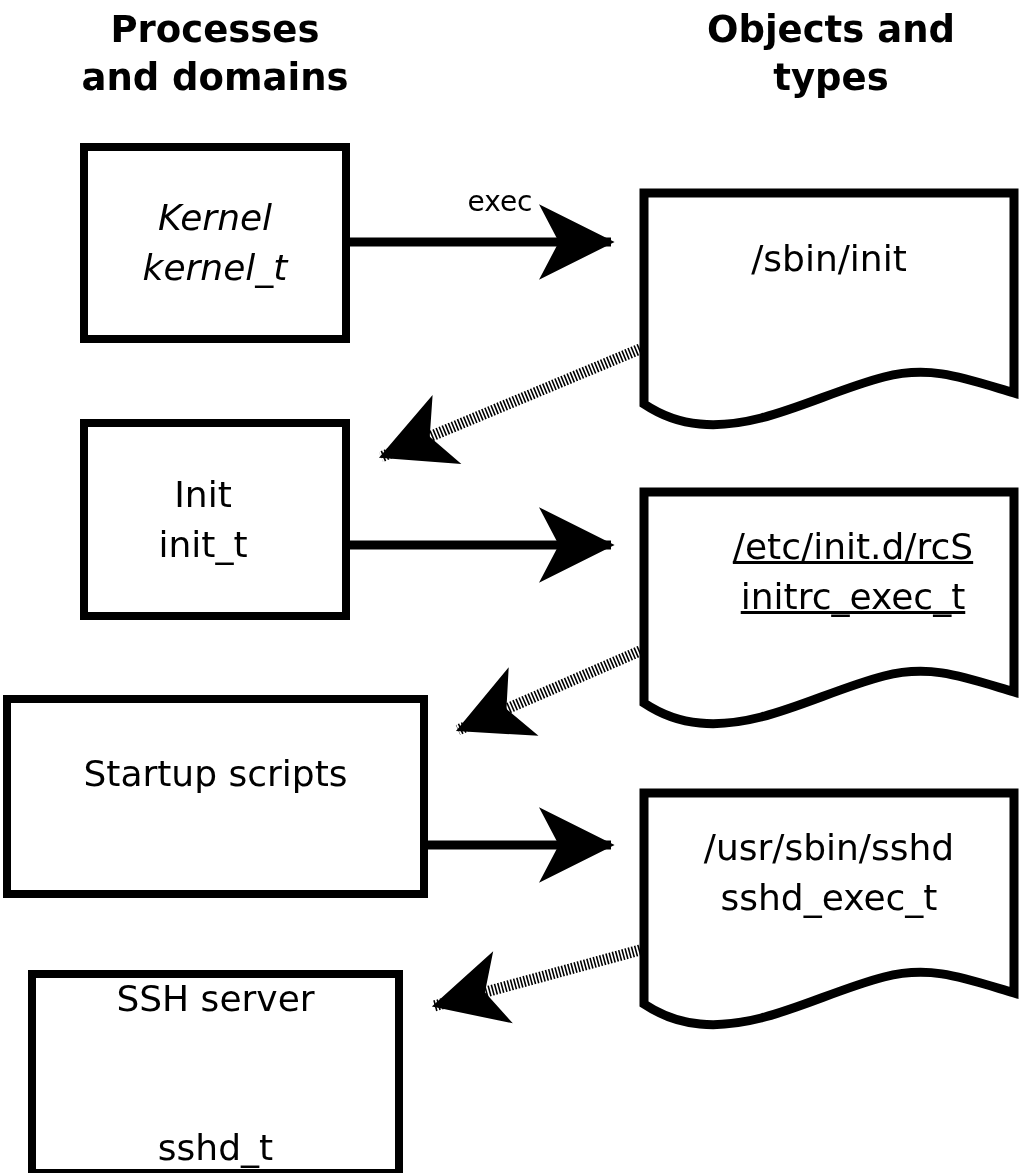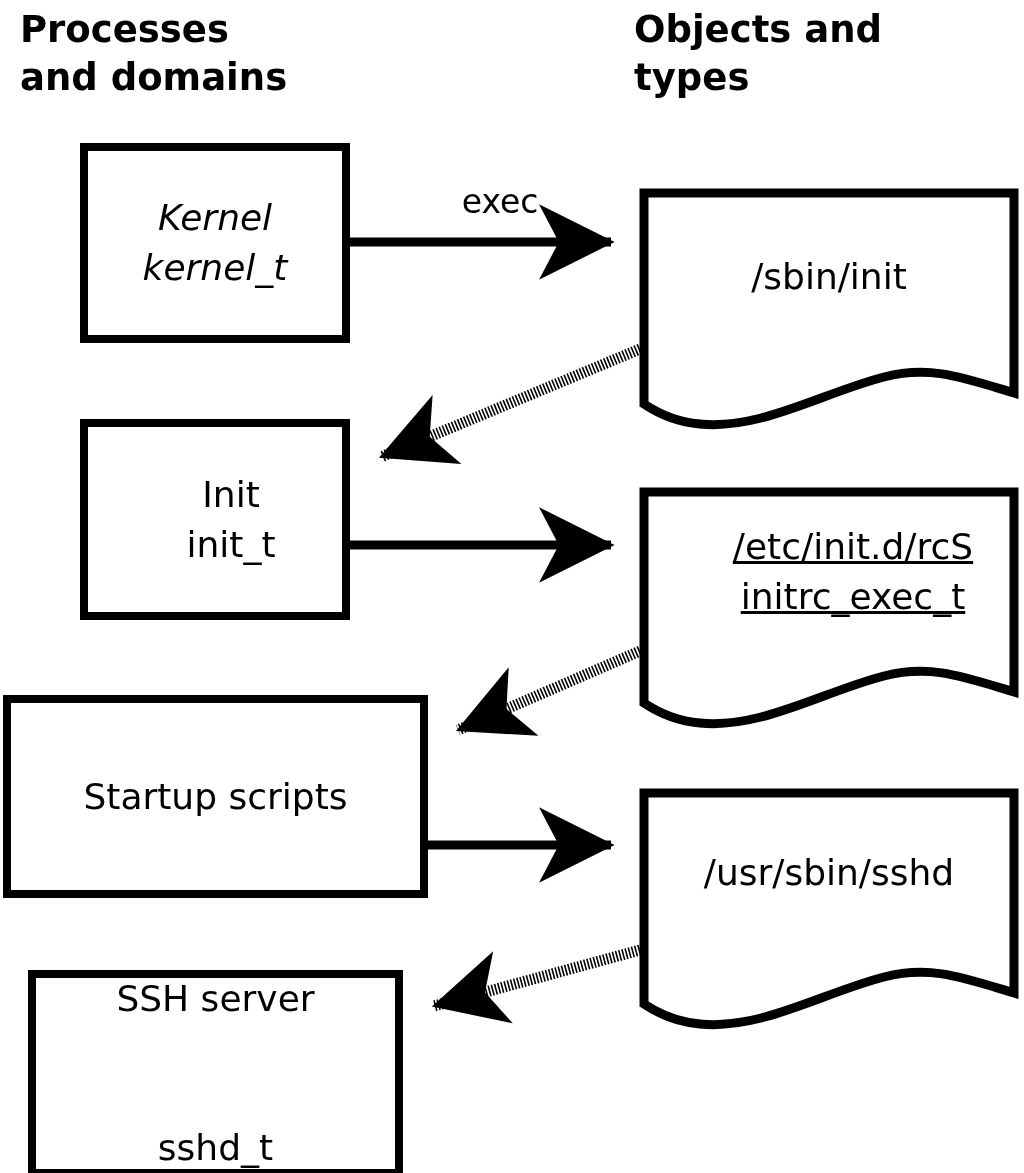--- a/index.html
+++ b/index.html
@@ -1,26 +1,26 @@
 <!DOCTYPE html>
 <html><head>
 <meta charset="utf-8">
 <style>
   html,body{margin:0;padding:0;background:#ffffff;}
   body{width:1024px;height:1173px;position:relative;overflow:hidden;
        font-family:"DejaVu Sans","Liberation Sans",sans-serif;color:#000;}
   #stage{position:absolute;left:0;top:0;width:1024px;height:1173px;}
   #svgroot{position:absolute;left:0;top:0;width:1024px;height:1173px;}
   .hdr{position:absolute;font-weight:bold;font-size:37px;line-height:48px;
-       white-space:pre-line;letter-spacing:0px;}
+       text-align:center;white-space:pre-line;letter-spacing:0px;}
   .boxlbl{position:absolute;display:flex;flex-direction:column;
           align-items:center;justify-content:center;
           font-size:36px;line-height:50px;text-align:center;pointer-events:none;}
   .boxlbl span{display:block;}
-  .edgelbl{position:absolute;font-size:33px;line-height:38px;text-align:center;}
+  .edgelbl{position:absolute;font-size:28px;line-height:38px;text-align:center;}
 </style>
 </head>
 <body>
 
 <div id="stage">
 
   <div class="hdr" style="left:20px;top:6px;width:390px;">Processes
 and domains</div>
   <div class="hdr" style="left:634px;top:6px;width:394px;">Objects and
 types</div>
@@ -65,40 +65,41 @@
     <line x1="640" y1="950" x2="434" y2="1006" stroke="#000" stroke-width="11" stroke-dasharray="1.6 1.7" stroke-linecap="butt" marker-end="url(#ahDot)"></line>
   </svg>
 
   <div class="edgelbl" style="left:400px;top:183px;width:200px;">exec</div>
 
   <div class="boxlbl" style="left:84px;top:147px;width:262px;height:192px;font-style:italic;">
     <span>Kernel</span>
     <span>kernel_t</span>
   </div>
 
-  <div class="boxlbl" style="left:100px;top:423px;width:262px;height:193px;">
+  <div class="boxlbl" style="left:72px;top:423px;width:262px;height:193px;">
     <span>Init</span>
     <span>init_t</span>
   </div>
 
-  <div class="boxlbl" style="left:7px;top:699px;width:417px;height:195px;">
+  <div class="boxlbl" style="left:7px;top:676px;width:417px;height:195px;">
     <span>Startup scripts</span>
   </div>
 
   <div class="boxlbl" style="left:32px;top:974px;width:367px;height:199px;justify-content:space-between;">
     <span>SSH server</span>
     <span>sshd_t</span>
   </div>
 
-  <div class="boxlbl" style="left:644px;top:197px;width:370px;height:160px;">
+  <div class="boxlbl" style="left:644px;top:179px;width:370px;height:160px;">
     <span>/sbin/init</span>
   </div>
 
   <div class="boxlbl" style="left:668px;top:492px;width:370px;height:160px;text-decoration:underline;">
     <span>/etc/init.d/rcS</span>
     <span>initrc_exec_t</span>
   </div>
 
   <div class="boxlbl" style="left:644px;top:793px;width:370px;height:160px;justify-content:center;">
     <span>/usr/sbin/sshd</span>
+    <span>sshd_exec_t</span>
   </div>
 
 </div>
 
 </body></html>

